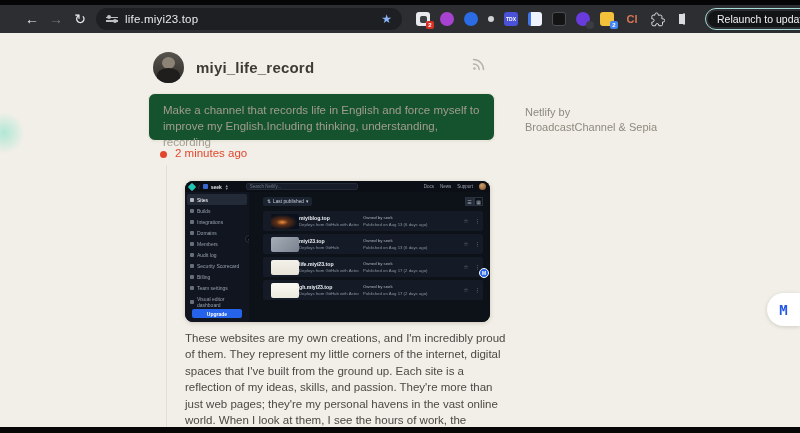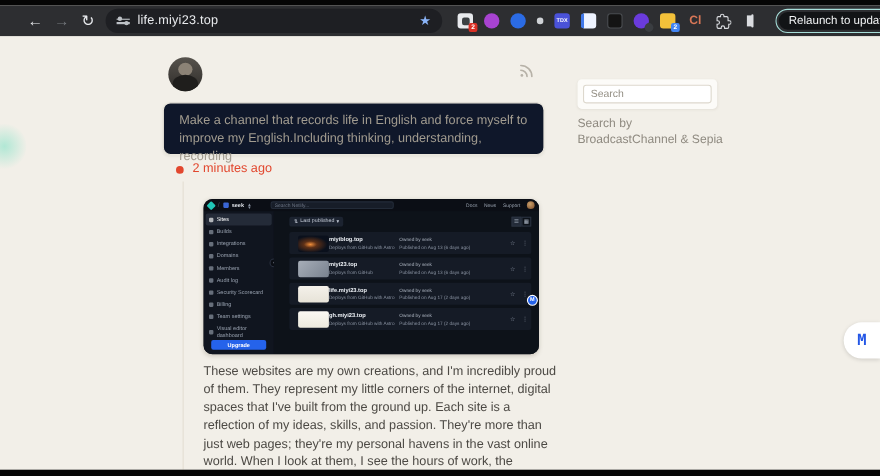--- a/index.html
+++ b/index.html
@@ -43,21 +43,21 @@
   .glow { position:absolute; left:-16px; top:78px; width:40px; height:44px; border-radius:50%;
           background:radial-gradient(circle, rgba(97,222,189,.45), rgba(97,222,189,0) 70%); }
   .chavatar { position:absolute; left:153px; top:19px; width:31px; height:31px; border-radius:50%; overflow:hidden;
               background:linear-gradient(180deg,#57534d 0%, #2e2c29 100%); }
   .chavatar::before { content:""; position:absolute; left:9px; top:5px; width:13px; height:12px; border-radius:50%;
               background:#8c8376; }
   .chavatar::after { content:""; position:absolute; left:4px; top:16px; width:23px; height:16px; border-radius:50% 50% 0 0;
               background:#1f1e1c; }
   .chtitle { position:absolute; left:196px; top:26px; font-size:15px; font-weight:bold; color:#3e3b35; letter-spacing:.2px; }
   .rss { position:absolute; left:471px; top:24px; width:15px; height:15px; }
-  .desccard { position:absolute; left:148px; top:60px; width:347px; height:48px; background:#0f172a;
+  .desccard { position:absolute; left:148px; top:60px; width:347px; height:48px; background:#14532d;
               border:1px solid #ebe7dd; border-radius:7px; box-shadow:0 1px 2px rgba(120,110,90,.08);
               padding:8px 14px; font-size:11.5px; line-height:16px; color:#a29c90; }
   .timedot { position:absolute; left:160px; top:118px; width:7px; height:7px; border-radius:50%; background:#e2472e; }
   .timetext { position:absolute; left:175px; top:114px; font-size:11.5px; color:#e2472e; }
   .timeline { position:absolute; left:166px; top:132px; width:1px; bottom:0; background:#e4dfd3; }
   .postimg { position:absolute; left:185px; top:148px; width:305px; height:141px; border-radius:8px; overflow:hidden;
              background:#0d1219; box-shadow:0 1px 4px rgba(90,80,60,.25); cursor:pointer; }
   .postbody { position:absolute; left:185px; top:297px; width:327px; font-size:11.5px; line-height:16.4px; color:#4c4944; }
 
   
@@ -169,20 +169,21 @@
   <div class="relaunch">
     <span>Relaunch to update</span>
 
   </div>
 </div>
 
 <div class="page">
   <div class="glow"></div>
 
   <div class="chavatar"></div>
+  <div class="chtitle">miyi_life_record</div>
   <svg class="rss" viewBox="0 0 24 24" style="cursor:pointer">
     <path d="M4 11a9 9 0 0 1 9 9" fill="none" stroke="#b7b2a8" stroke-width="2.4" stroke-linecap="round"></path>
     <path d="M4 4a16 16 0 0 1 16 16" fill="none" stroke="#b7b2a8" stroke-width="2.4" stroke-linecap="round"></path>
     <circle cx="5.5" cy="18.5" r="2" fill="#b7b2a8"></circle>
   </svg>
 
   <div class="desccard">
     <span>Make a channel that records life in English and force myself to improve my English.Including thinking, understanding, recording</span>
   </div>
 
@@ -324,25 +325,22 @@
               </span>
           </div>
         </div>
         <div class="nl-monica">M</div>
       </div>
     </div>
   </div>
 
   <div class="postbody">These websites are my own creations, and I'm incredibly proud of them. They represent my little corners of the internet, digital spaces that I've built from the ground up. Each site is a reflection of my ideas, skills, and passion. They're more than just web pages; they're my personal havens in the vast online world. When I look at them, I see the hours of work, the</div>
 
-  <div class="searchcard">
-    <input type="text" placeholder="Search" style="">
-  </div>
   <div class="powered">
-    <div>Search by</div>
+    <div>Netlify by</div>
     <div>BroadcastChannel &amp; Sepia</div>
   </div>
 
   <div class="monicatab">
     <span>M</span>
   </div>
 </div>
 
 <div class="taskbar"></div>
 

